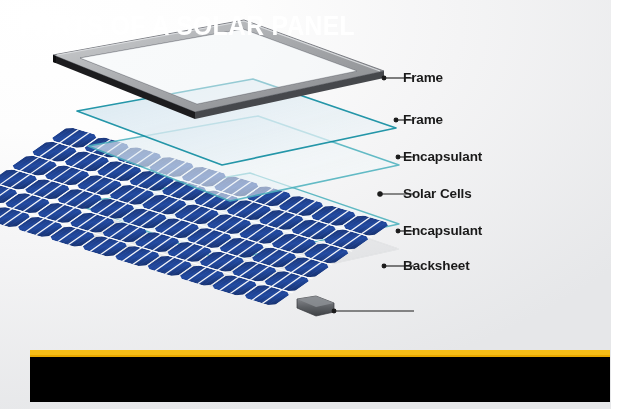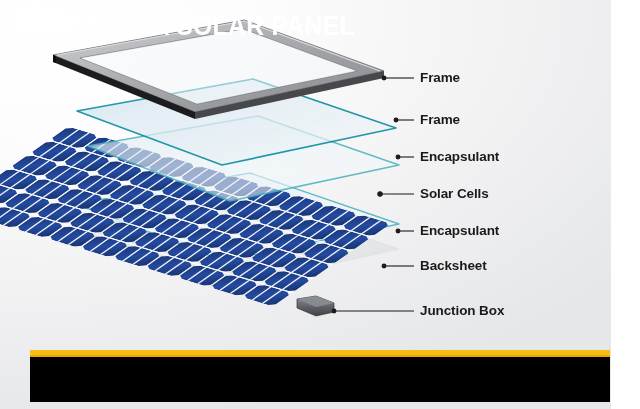--- a/index.html
+++ b/index.html
@@ -43,21 +43,21 @@
     position: absolute;
     left: 0;
     top: 0;
     width: 640px;
     height: 345px;
   }
 
   
   .label {
     position: absolute;
-    left: 420px;
+    left: 403px;
     font-family: "Liberation Sans", sans-serif;
     font-size: 13.5px;
     font-weight: 700;
     color: #1a1a1a;
     letter-spacing: -0.1px;
     white-space: nowrap;
     line-height: 1;
   }
 
   
@@ -307,20 +307,19 @@
         </g>
     </g>
   </svg>
 
   <div class="label" style="top:71px">Frame</div>
   <div class="label" style="top:113px">Frame</div>
   <div class="label" style="top:150px">Encapsulant</div>
   <div class="label" style="top:187px">Solar Cells</div>
   <div class="label" style="top:224px">Encapsulant</div>
   <div class="label" style="top:259px">Backsheet</div>
-  <div class="label" style="top:304px">Junction Box</div>
 
   <div id="banner">
     <div id="banner-accent"></div>
   </div>
   <div id="banner-title">PARTS OF A SOLAR PANEL</div>
 
 </div>
 
 </body></html>

